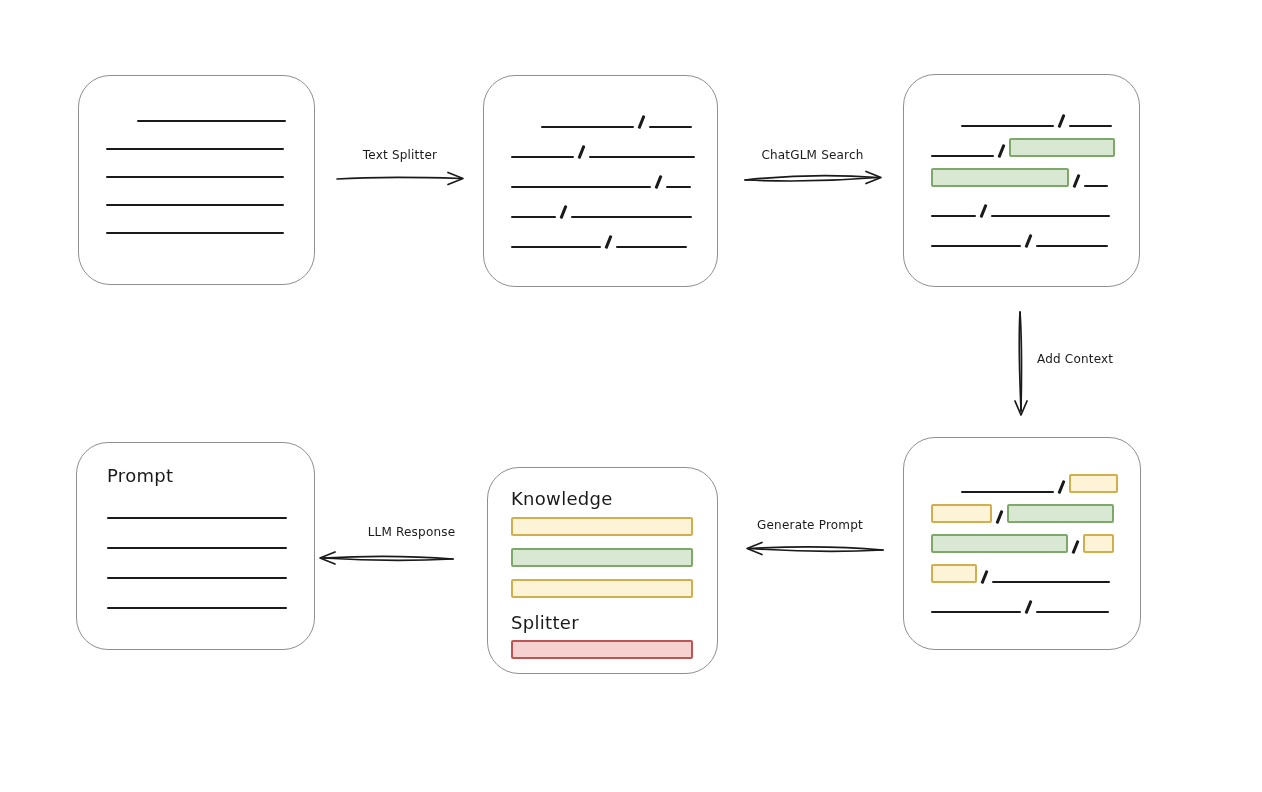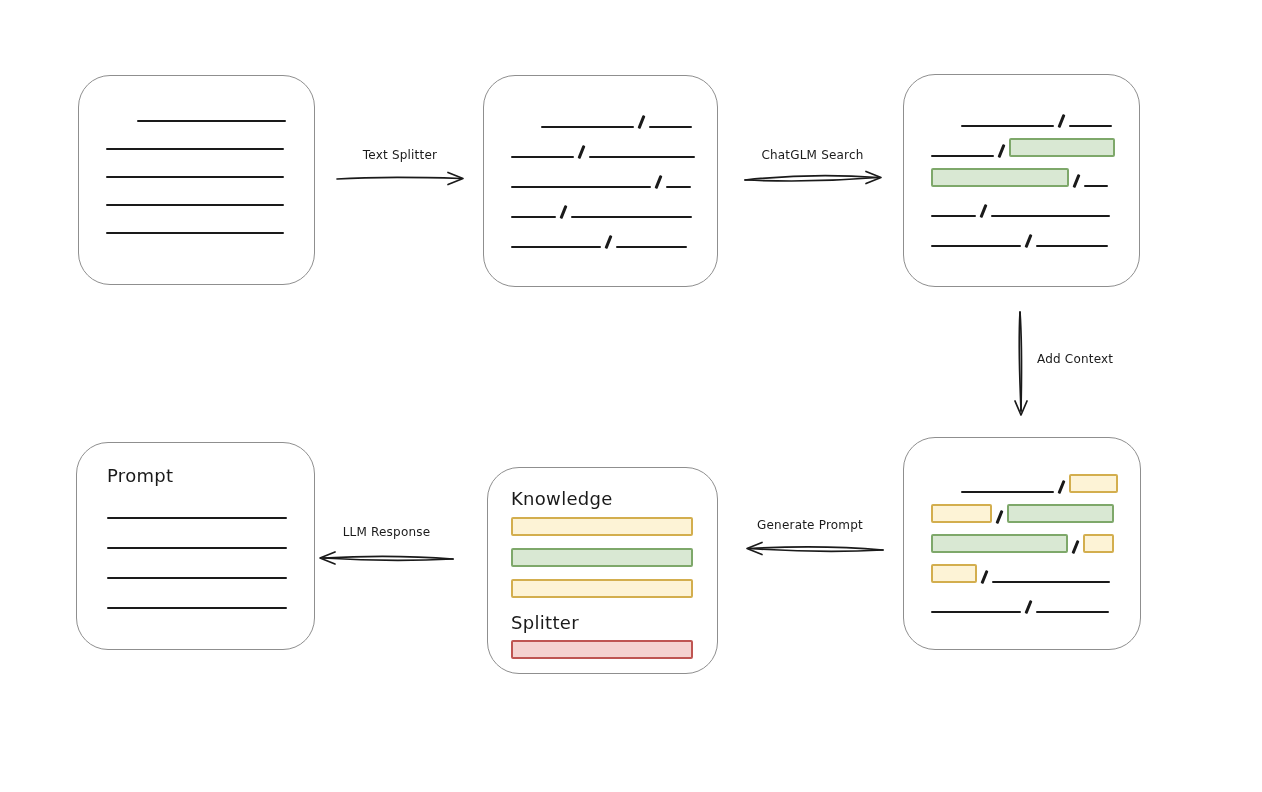--- a/index.html
+++ b/index.html
@@ -181,21 +181,21 @@
         <div class="bar yellow"></div>
         <div class="bar green"></div>
         <div class="bar yellow"></div>
       </div>
     <div class="box-title" style="margin-top:14px;">Splitter</div>
     <div class="bars" style="margin-top:7px;">
         <div class="bar red"></div>
       </div>
   </div>
 
-  <div class="arrow-label" style="left:319px;top:525px;width:135px;">LLM Response</div>
+  <div class="arrow-label" style="left:344px;top:525px;width:135px;">LLM Response</div>
   <svg class="arrow-svg" style="left:312px;top:548px;" width="145" height="22">
     <path d="M141,11 C 95,7.5 50,8 11,10"></path>
     <path d="M141,11 C 95,13.5 50,12.5 11,10"></path>
     <path d="M23,4 L8,10 L23,16"></path>
   </svg>
 
   <div class="box" style="left:76px;top:442px;width:239px;height:208px;padding:22px 0 0 30px;">
     <div class="box-title">Prompt</div>
     <div class="doc-lines" style="margin-top:31px;gap:28px;">
         <div class="doc-line" style="width: 180px; margin-left: 0px;"></div>

